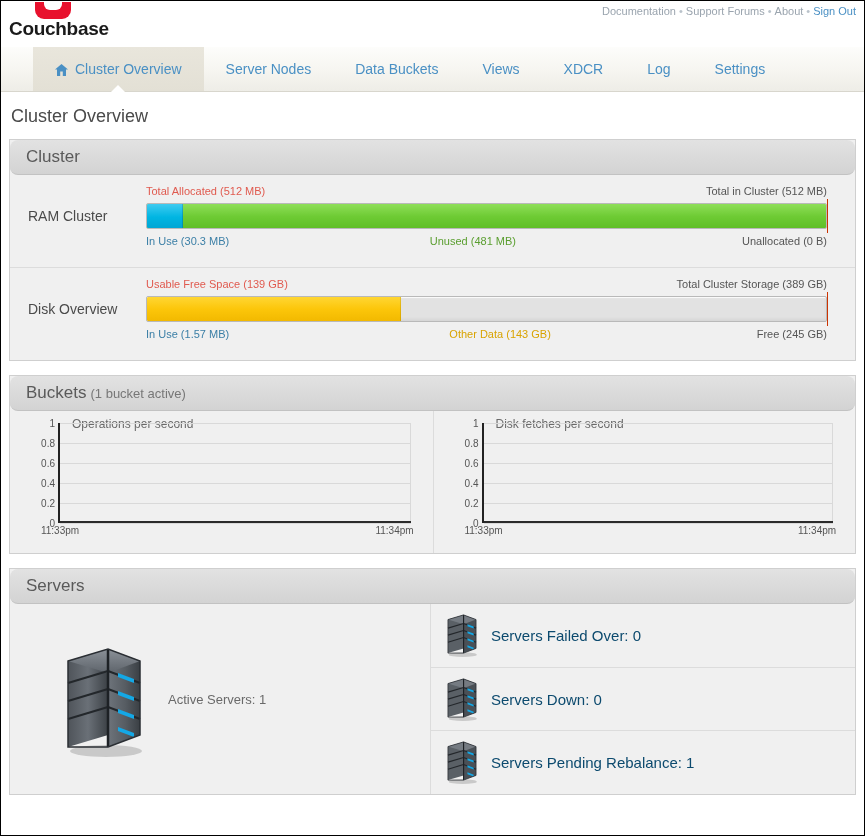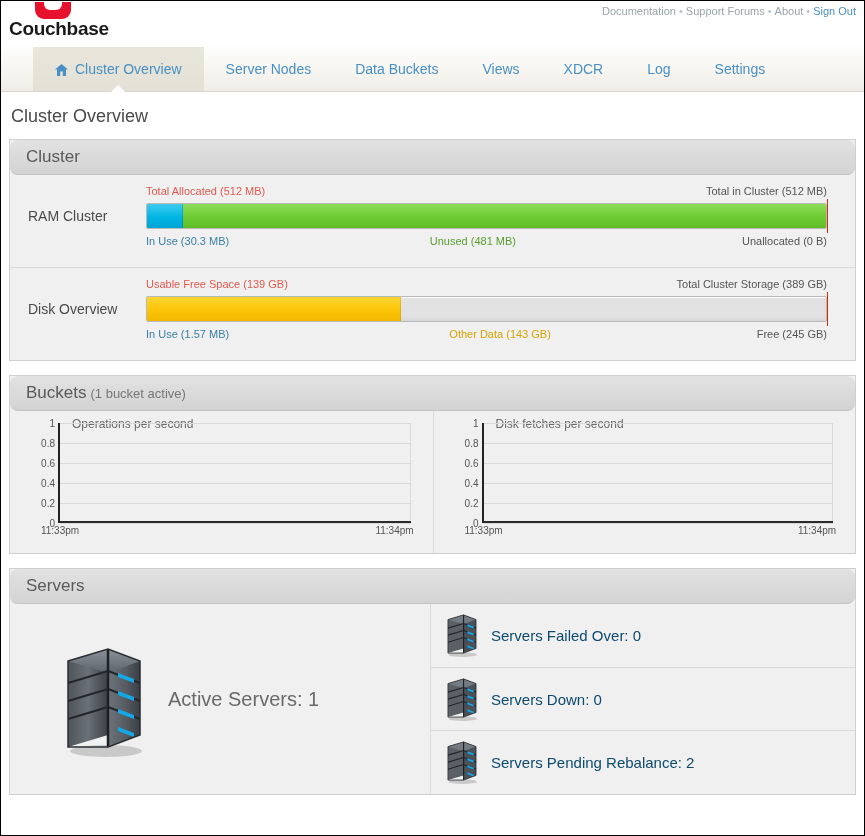--- a/index.html
+++ b/index.html
@@ -365,21 +365,21 @@
   .srow + .srow {
     border-top: 1px solid #dcdcdc;
   }
   .srow-label {
     font-size: 15px;
     color: #0c4a6e;
     margin-left: 12px;
     white-space: nowrap;
   }
   .big-label {
-    font-size: 20px;
+    font-size: 13px;
     color: #6a6a6a;
     margin-left: 22px;
     white-space: nowrap;
   }
   .server-icon-big {
     margin-left: 52px;
   }
 </style>
 </head>
 <body>
@@ -668,21 +668,21 @@
                   <path d="M46 50 L78 62" stroke="#23272b" stroke-width="3" fill="none"></path>
                   <path d="M46 68 L78 80" stroke="#23272b" stroke-width="3" fill="none"></path>
                   <path d="M46 10 L46 108" stroke="#1d2125" stroke-width="3" fill="none"></path>
                   <path d="M56 34 L72 40 L72 45 L56 39 Z" fill="#14a8e6"></path>
                   <path d="M56 52 L72 58 L72 63 L56 57 Z" fill="#14a8e6"></path>
                   <path d="M56 70 L72 76 L72 81 L56 75 Z" fill="#14a8e6"></path>
                   <path d="M56 88 L72 94 L72 99 L56 93 Z" fill="#14a8e6"></path>
                   <path d="M6 22 L46 10 L78 22 L78 96 L46 108 L6 108 Z" fill="none" stroke="#2a2e33" stroke-width="2"></path>
                 </svg>
               </span>
-              <span class="srow-label">Servers Pending Rebalance: 2</span>
+              <span class="srow-label">Servers Pending Rebalance: 1</span>
             </div>
 
           </div>
         </div>
       </div>
     </div>
 
   </div>
 </div>
 

